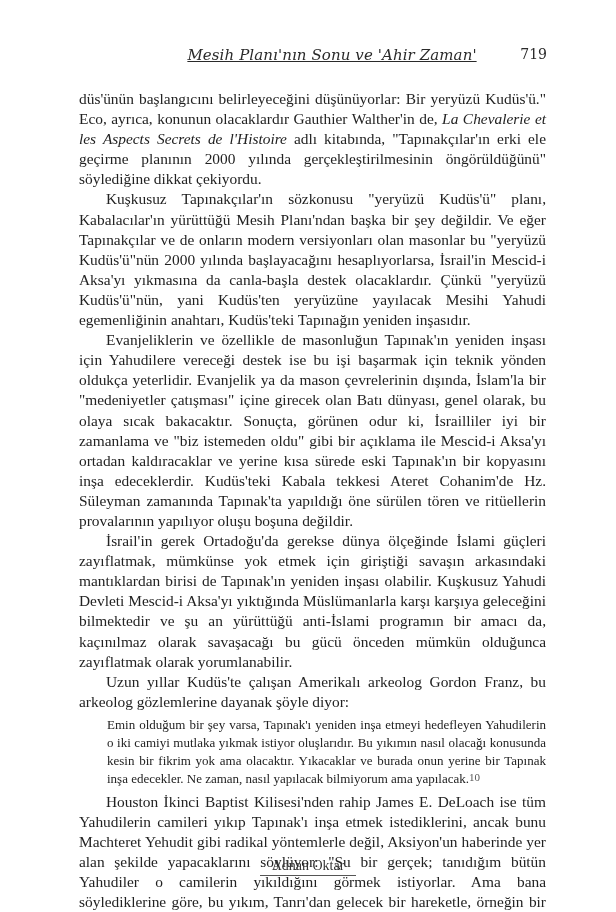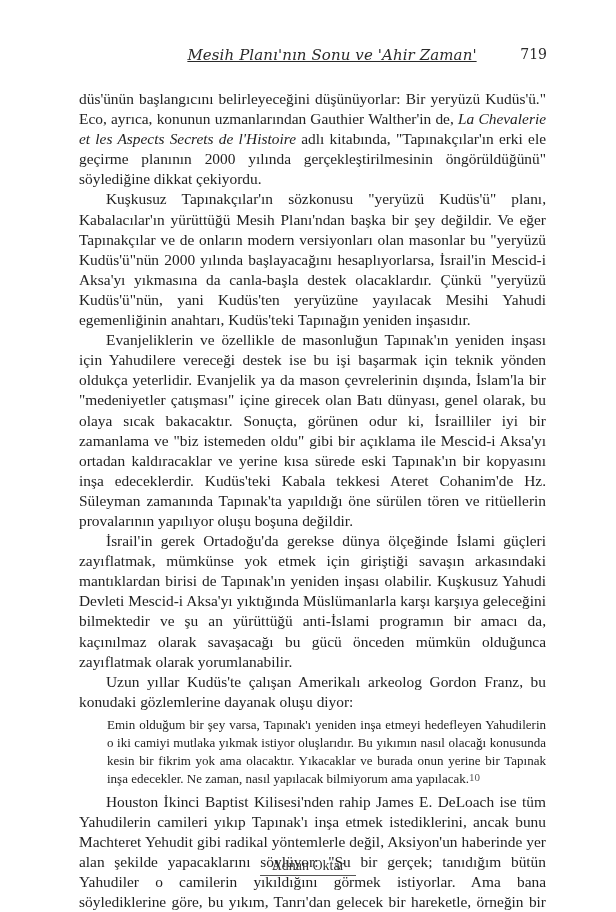--- a/index.html
+++ b/index.html
@@ -45,25 +45,25 @@
 <body>
 
 <div class="page">
 
   <div class="running-head">
     <div class="running-title">Mesih Planı'nın Sonu ve 'Ahir Zaman'</div>
     <div class="page-number">719</div>
   </div>
 
   <div class="body-text">
-    <p><span>düs'ünün başlangıcını belirleyeceğini düşünüyorlar: Bir yeryüzü Kudüs'ü." Eco, ayrıca, konunun uzmanlarından Gauthier Walther'in de, </span><em>La Chevalerie et les Aspects Secrets de l'Histoire</em><span> adlı kitabında, "Tapınakçılar'ın erki ele geçirme planının 2000 yılında gerçekleştirilmesinin öngörüldüğünü" söylediğine dikkat çekiyordu.</span></p>
+    <p><span>düs'ünün başlangıcını belirleyeceğini düşünüyorlar: Bir yeryüzü Kudüs'ü." Eco, ayrıca, konunun olacaklardır Gauthier Walther'in de, </span><em>La Chevalerie et les Aspects Secrets de l'Histoire</em><span> adlı kitabında, "Tapınakçılar'ın erki ele geçirme planının 2000 yılında gerçekleştirilmesinin öngörüldüğünü" söylediğine dikkat çekiyordu.</span></p>
     <p class="indent">Kuşkusuz Tapınakçılar'ın sözkonusu "yeryüzü Kudüs'ü" planı, Kabalacılar'ın yürüttüğü Mesih Planı'ndan başka bir şey değildir. Ve eğer Tapınakçılar ve de onların modern versiyonları olan masonlar bu "yeryüzü Kudüs'ü"nün 2000 yılında başlayacağını hesaplıyorlarsa, İsrail'in Mescid-i Aksa'yı yıkmasına da canla-başla destek olacaklardır. Çünkü "yeryüzü Kudüs'ü"nün, yani Kudüs'ten yeryüzüne yayılacak Mesihi Yahudi egemenliğinin anahtarı, Kudüs'teki Tapınağın yeniden inşasıdır.</p>
     <p class="indent">Evanjeliklerin ve özellikle de masonluğun Tapınak'ın yeniden inşası için Yahudilere vereceği destek ise bu işi başarmak için teknik yönden oldukça yeterlidir. Evanjelik ya da mason çevrelerinin dışında, İslam'la bir "medeniyetler çatışması" içine girecek olan Batı dünyası, genel olarak, bu olaya sıcak bakacaktır. Sonuçta, görünen odur ki, İsrailliler iyi bir zamanlama ve "biz istemeden oldu" gibi bir açıklama ile Mescid-i Aksa'yı ortadan kaldıracaklar ve yerine kısa sürede eski Tapınak'ın bir kopyasını inşa edeceklerdir. Kudüs'teki Kabala tekkesi Ateret Cohanim'de Hz. Süleyman zamanında Tapınak'ta yapıldığı öne sürülen tören ve ritüellerin provalarının yapılıyor oluşu boşuna değildir.</p>
     <p class="indent">İsrail'in gerek Ortadoğu'da gerekse dünya ölçeğinde İslami güçleri zayıflatmak, mümkünse yok etmek için giriştiği savaşın arkasındaki mantıklardan birisi de Tapınak'ın yeniden inşası olabilir. Kuşkusuz Yahudi Devleti Mescid-i Aksa'yı yıktığında Müslümanlarla karşı karşıya geleceğini bilmektedir ve şu an yürüttüğü anti-İslami programın bir amacı da, kaçınılmaz olarak savaşacağı bu gücü önceden mümkün olduğunca zayıflatmak olarak yorumlanabilir.</p>
-    <p class="indent">Uzun yıllar Kudüs'te çalışan Amerikalı arkeolog Gordon Franz, bu konudaki gözlemlerine dayanak oluşu diyor:</p>
+    <p class="indent">Uzun yıllar Kudüs'te çalışan Amerikalı arkeolog Gordon Franz, bu arkeolog gözlemlerine dayanak şöyle diyor:</p>
     <p class="quote"><span>Emin olduğum bir şey varsa, Tapınak'ı yeniden inşa etmeyi hedefleyen Yahudilerin o iki camiyi mutlaka yıkmak istiyor oluşlarıdır. Bu yıkımın nasıl olacağı konusunda kesin bir fikrim yok ama olacaktır. Yıkacaklar ve burada onun yerine bir Tapınak inşa edecekler. Ne zaman, nasıl yapılacak bilmiyorum ama yapılacak.</span><sup class="fn">10</sup></p>
     <p class="indent"><span>Houston İkinci Baptist Kilisesi'nden rahip James E. DeLoach ise tüm Yahudilerin camileri yıkıp Tapınak'ı inşa etmek istediklerini, ancak bunu Machteret Yehudit gibi radikal yöntemlerle değil, Aksiyon'un haberinde yer alan şekilde yapacaklarını söylüyor: "Şu bir gerçek; tanıdığım bütün Yahudiler o camilerin yıkıldığını görmek istiyorlar. Ama bana söylediklerine göre, bu yıkım, Tanrı'dan gelecek bir hareketle, örneğin bir depremle ya da ona benzer bir şekilde gerçekleşecek."</span> </p>
 
   </div>
 
   <div class="footer">
     <span class="footer-label">Adnan Oktar</span>
   </div>
 
 </div>

